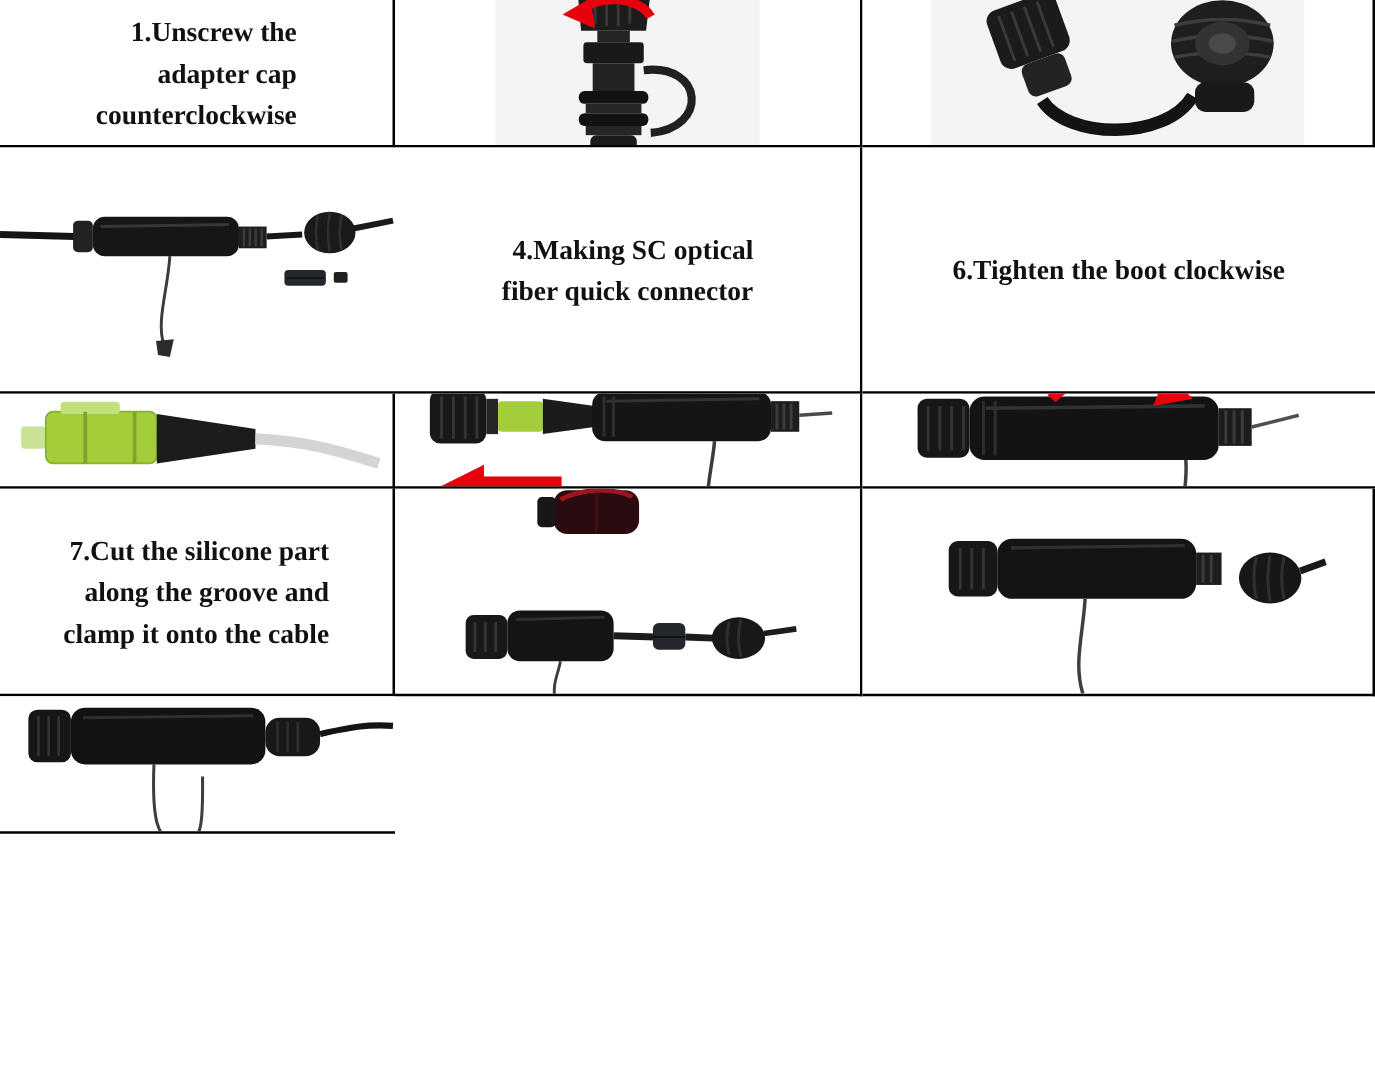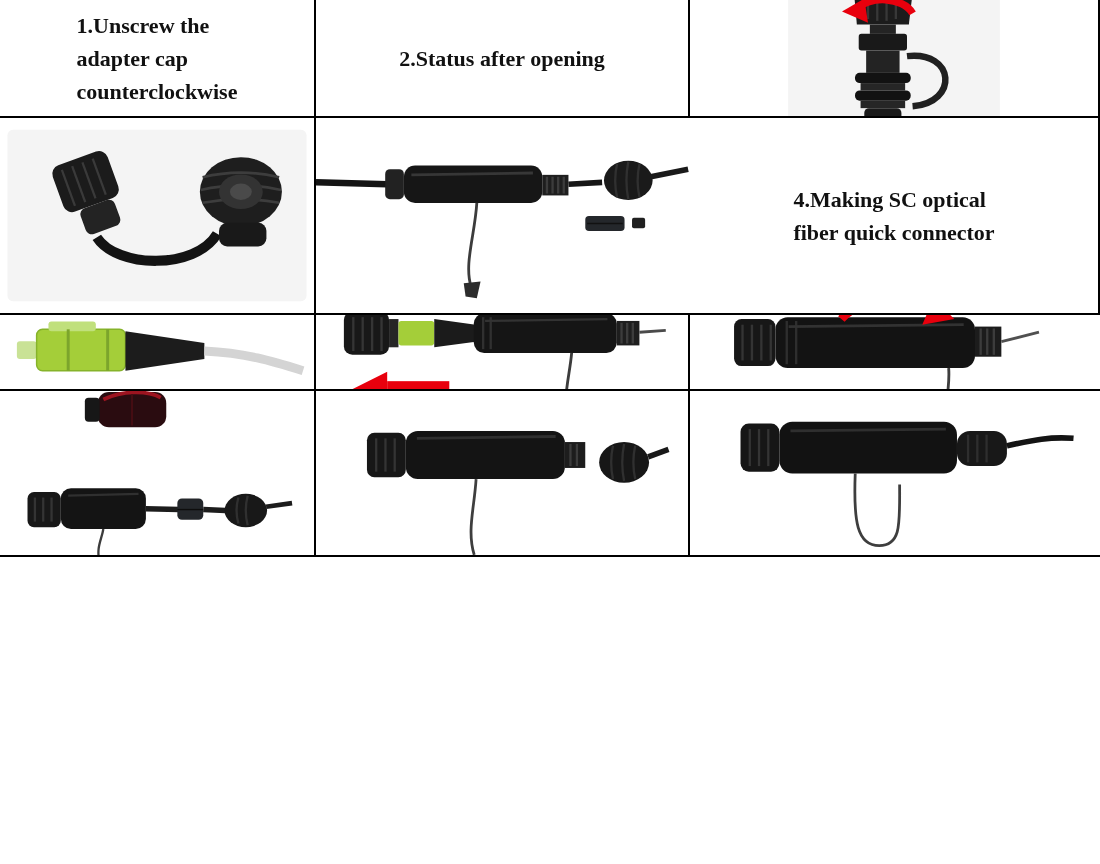--- a/index.html
+++ b/index.html
@@ -27,43 +27,40 @@
     align-items: center;
     justify-content: center;
     overflow: hidden;
     background: #ffffff;
   }
   .cell.last-col { border-right: none; }
   .label-cell .label-text {
     font-weight: bold;
     font-size: 22px;
     line-height: 1.5;
-    text-align: left;
+    text-align: right;
     color: #111;
     white-space: pre-line;
     padding: 0 6px;
   }
   .photo-cell svg { display: block; }
   .red-fill  { fill:   var(--accent-red, #e8000d); }
   .red-stroke{ stroke: var(--accent-red, #e8000d); }
   .green-fill{ fill:   var(--connector-green, #a4ce39); }
 </style>
 </head>
 <body>
 
 <div class="sheet">
 
   <div class="cell label-cell">
     <div class="label-text">1.Unscrew the
 adapter cap
 counterclockwise</div>
   </div>
-  <div class="cell label-cell">
-    <div class="label-text">2.Status after opening</div>
-  </div>
 
   <div class="cell photo-cell">
     <svg width="260" height="190" viewBox="0 0 280 200">
       <rect x="26" y="4" width="228" height="192" rx="6" fill="#f4f4f4"></rect>
       <g>
         <polygon points="100,64 97,30 108,14 150,14 160,30 156,64" fill="#1c1c1c"></polygon>
         <line x1="112" y1="18" x2="112" y2="58" stroke="#383838" stroke-width="2.5"></line>
         <line x1="122" y1="16" x2="122" y2="60" stroke="#383838" stroke-width="2.5"></line>
         <line x1="132" y1="16" x2="132" y2="60" stroke="#383838" stroke-width="2.5"></line>
         <line x1="142" y1="18" x2="142" y2="58" stroke="#383838" stroke-width="2.5"></line>
@@ -140,20 +137,23 @@
         <path d="M172 86 C 170 120 158 152 166 176" stroke="#3c3c3c" stroke-width="3" fill="none"></path>
         <polygon points="158,172 176,170 172,188 160,186" fill="#2c2c2c"></polygon>
       </g>
     </svg>
   </div>
 
   <div class="cell label-cell">
     <div class="label-text">4.Making SC optical
 fiber quick connector</div>
   </div>
+  <div class="cell label-cell last-col">
+    <div class="label-text">6.Tighten the boot clockwise</div>
+  </div>
 
   <div class="cell photo-cell">
     <svg width="296" height="150" viewBox="0 0 300 150">
       <g>
         <rect x="8" y="64" width="20" height="18" rx="3" fill="#c9e296"></rect>
         <rect x="28" y="52" width="90" height="42" rx="6" class="green-fill" stroke="#86b32a" stroke-width="1.5"></rect>
         <rect x="40" y="44" width="48" height="10" rx="3" fill="#c0e07c"></rect>
         <line x1="60" y1="52" x2="60" y2="94" stroke="#7ca52c" stroke-width="3"></line>
         <line x1="100" y1="52" x2="100" y2="94" stroke="#7ca52c" stroke-width="3"></line>
       </g>
@@ -214,20 +214,25 @@
         <line x1="308" y1="74" x2="348" y2="64" stroke="#505050" stroke-width="3"></line>
       </g>
       <g>
         <path d="M138 50 C 158 26 214 24 236 44" class="red-stroke" stroke-width="9" fill="none"></path>
         <polygon points="236,28 258,50 224,56" class="red-fill"></polygon>
       </g>
       <path d="M252 102 C 254 124 246 142 252 164" stroke="#3e3e3e" stroke-width="3" fill="none"></path>
     </svg>
   </div>
 
+  <div class="cell label-cell">
+    <div class="label-text">7.Cut the silicone part
+along the groove and
+clamp it onto the cable</div>
+  </div>
 
   <div class="cell photo-cell">
     <svg width="300" height="185" viewBox="0 0 300 200">
       <g>
         <rect x="86" y="12" width="74" height="38" rx="12" fill="#2a0c10"></rect>
         <path d="M92 20 C 112 10 140 10 154 18" stroke="#9c1420" stroke-width="4" fill="none"></path>
         <line x1="123" y1="14" x2="123" y2="48" stroke="#470e14" stroke-width="2"></line>
         <rect x="72" y="18" width="16" height="26" rx="4" fill="#171717"></rect>
       </g>
       <g>

